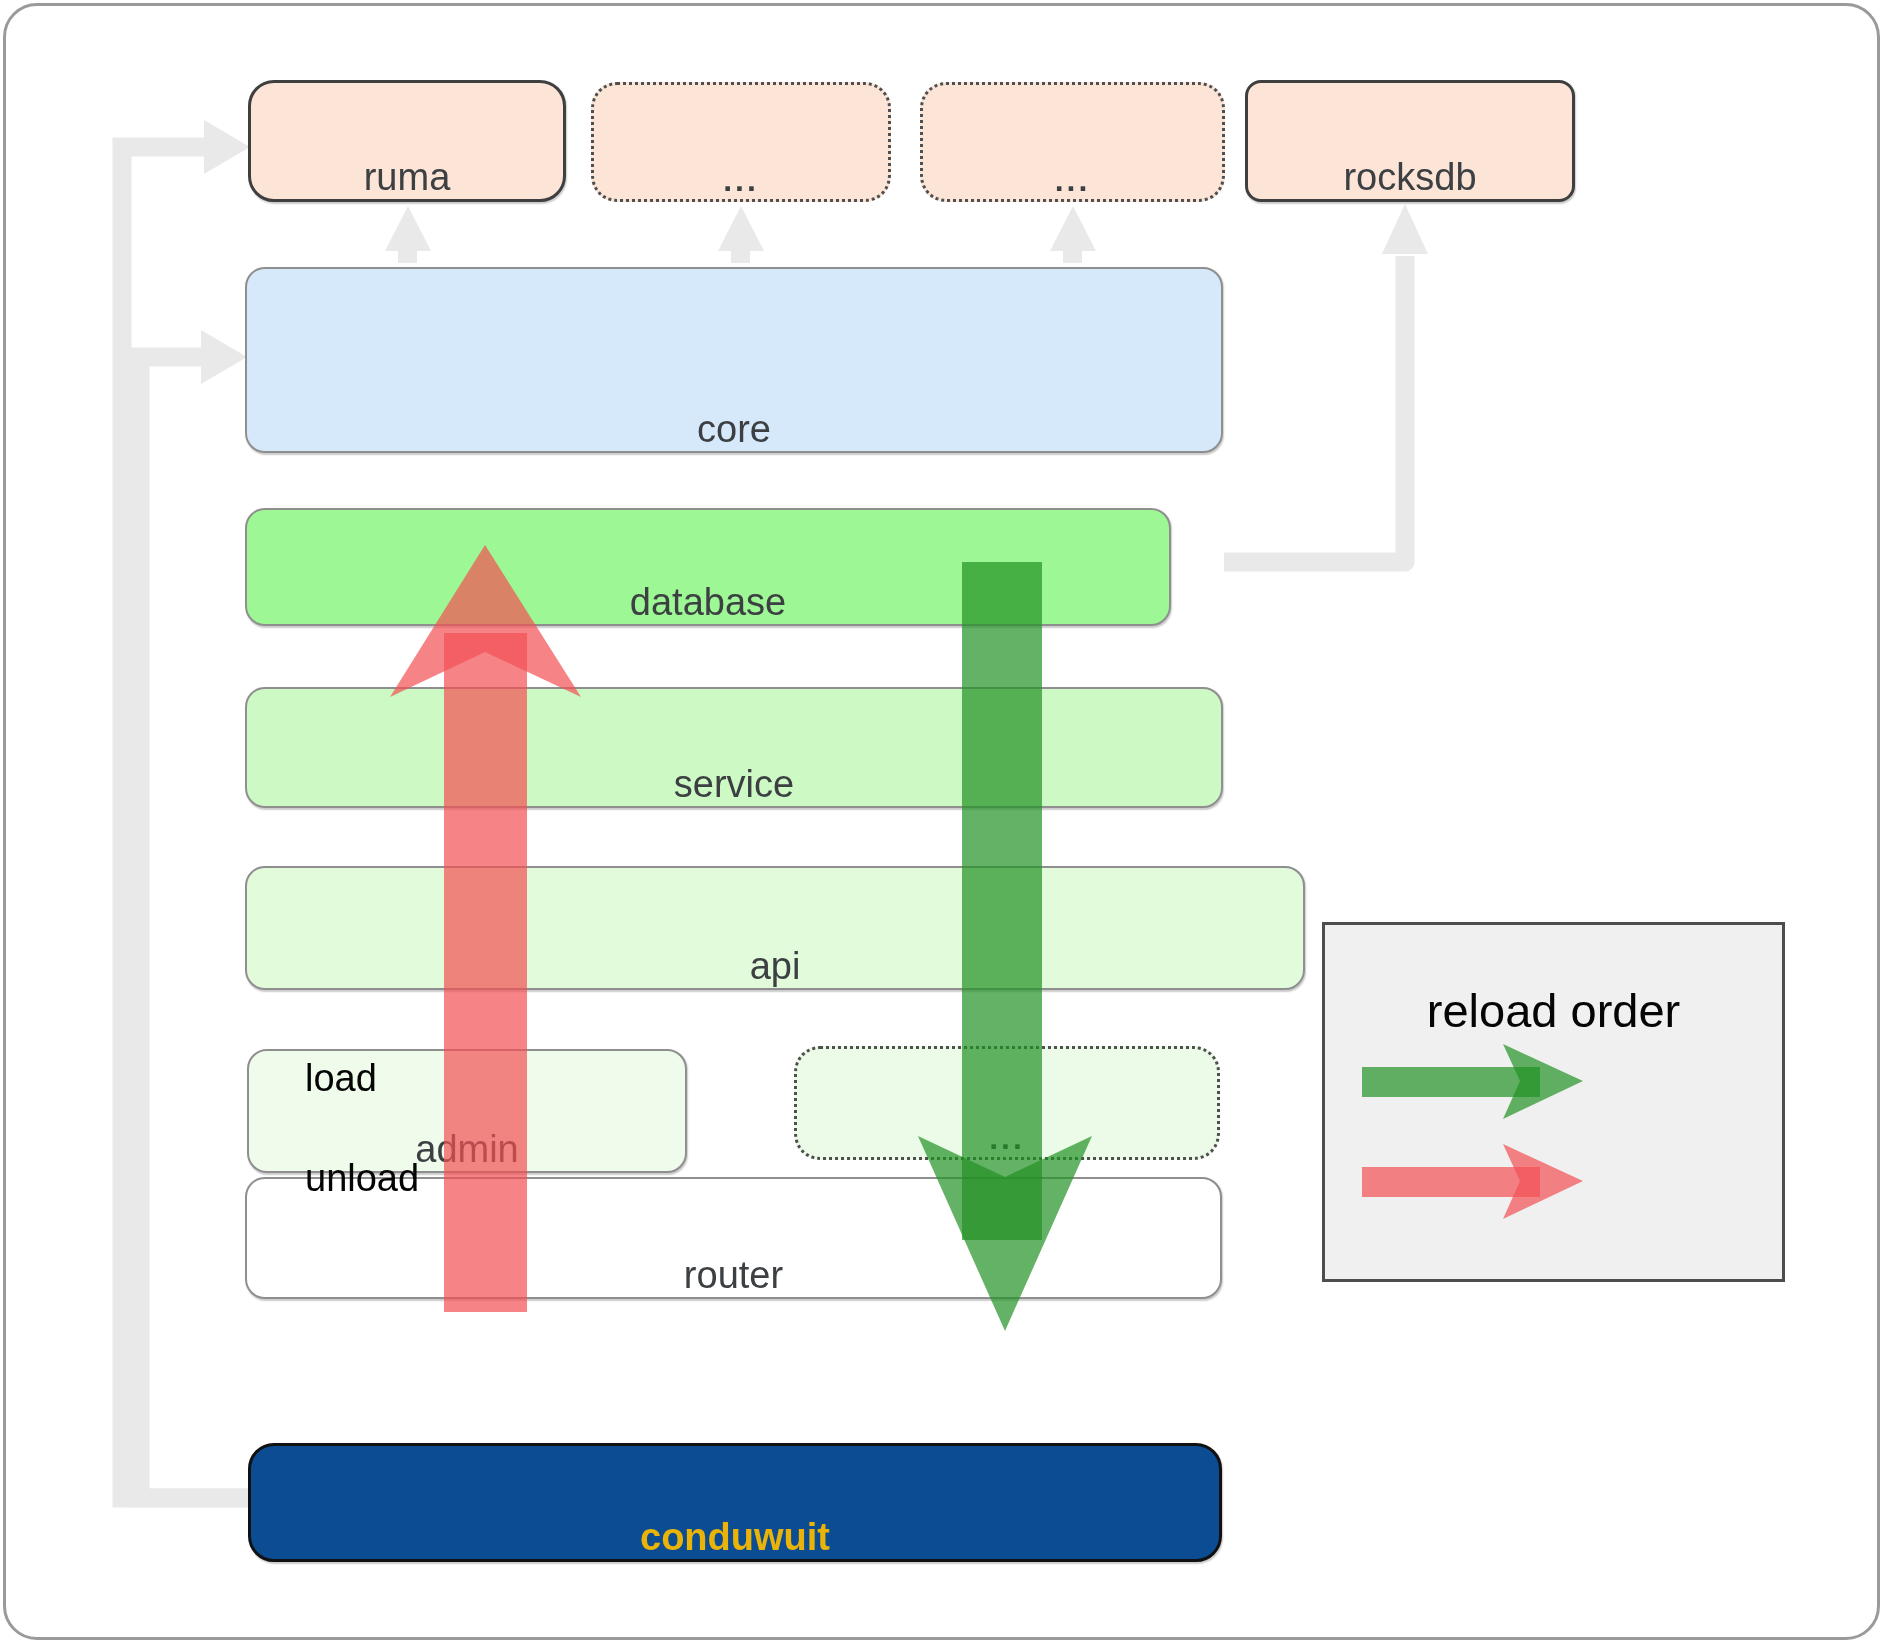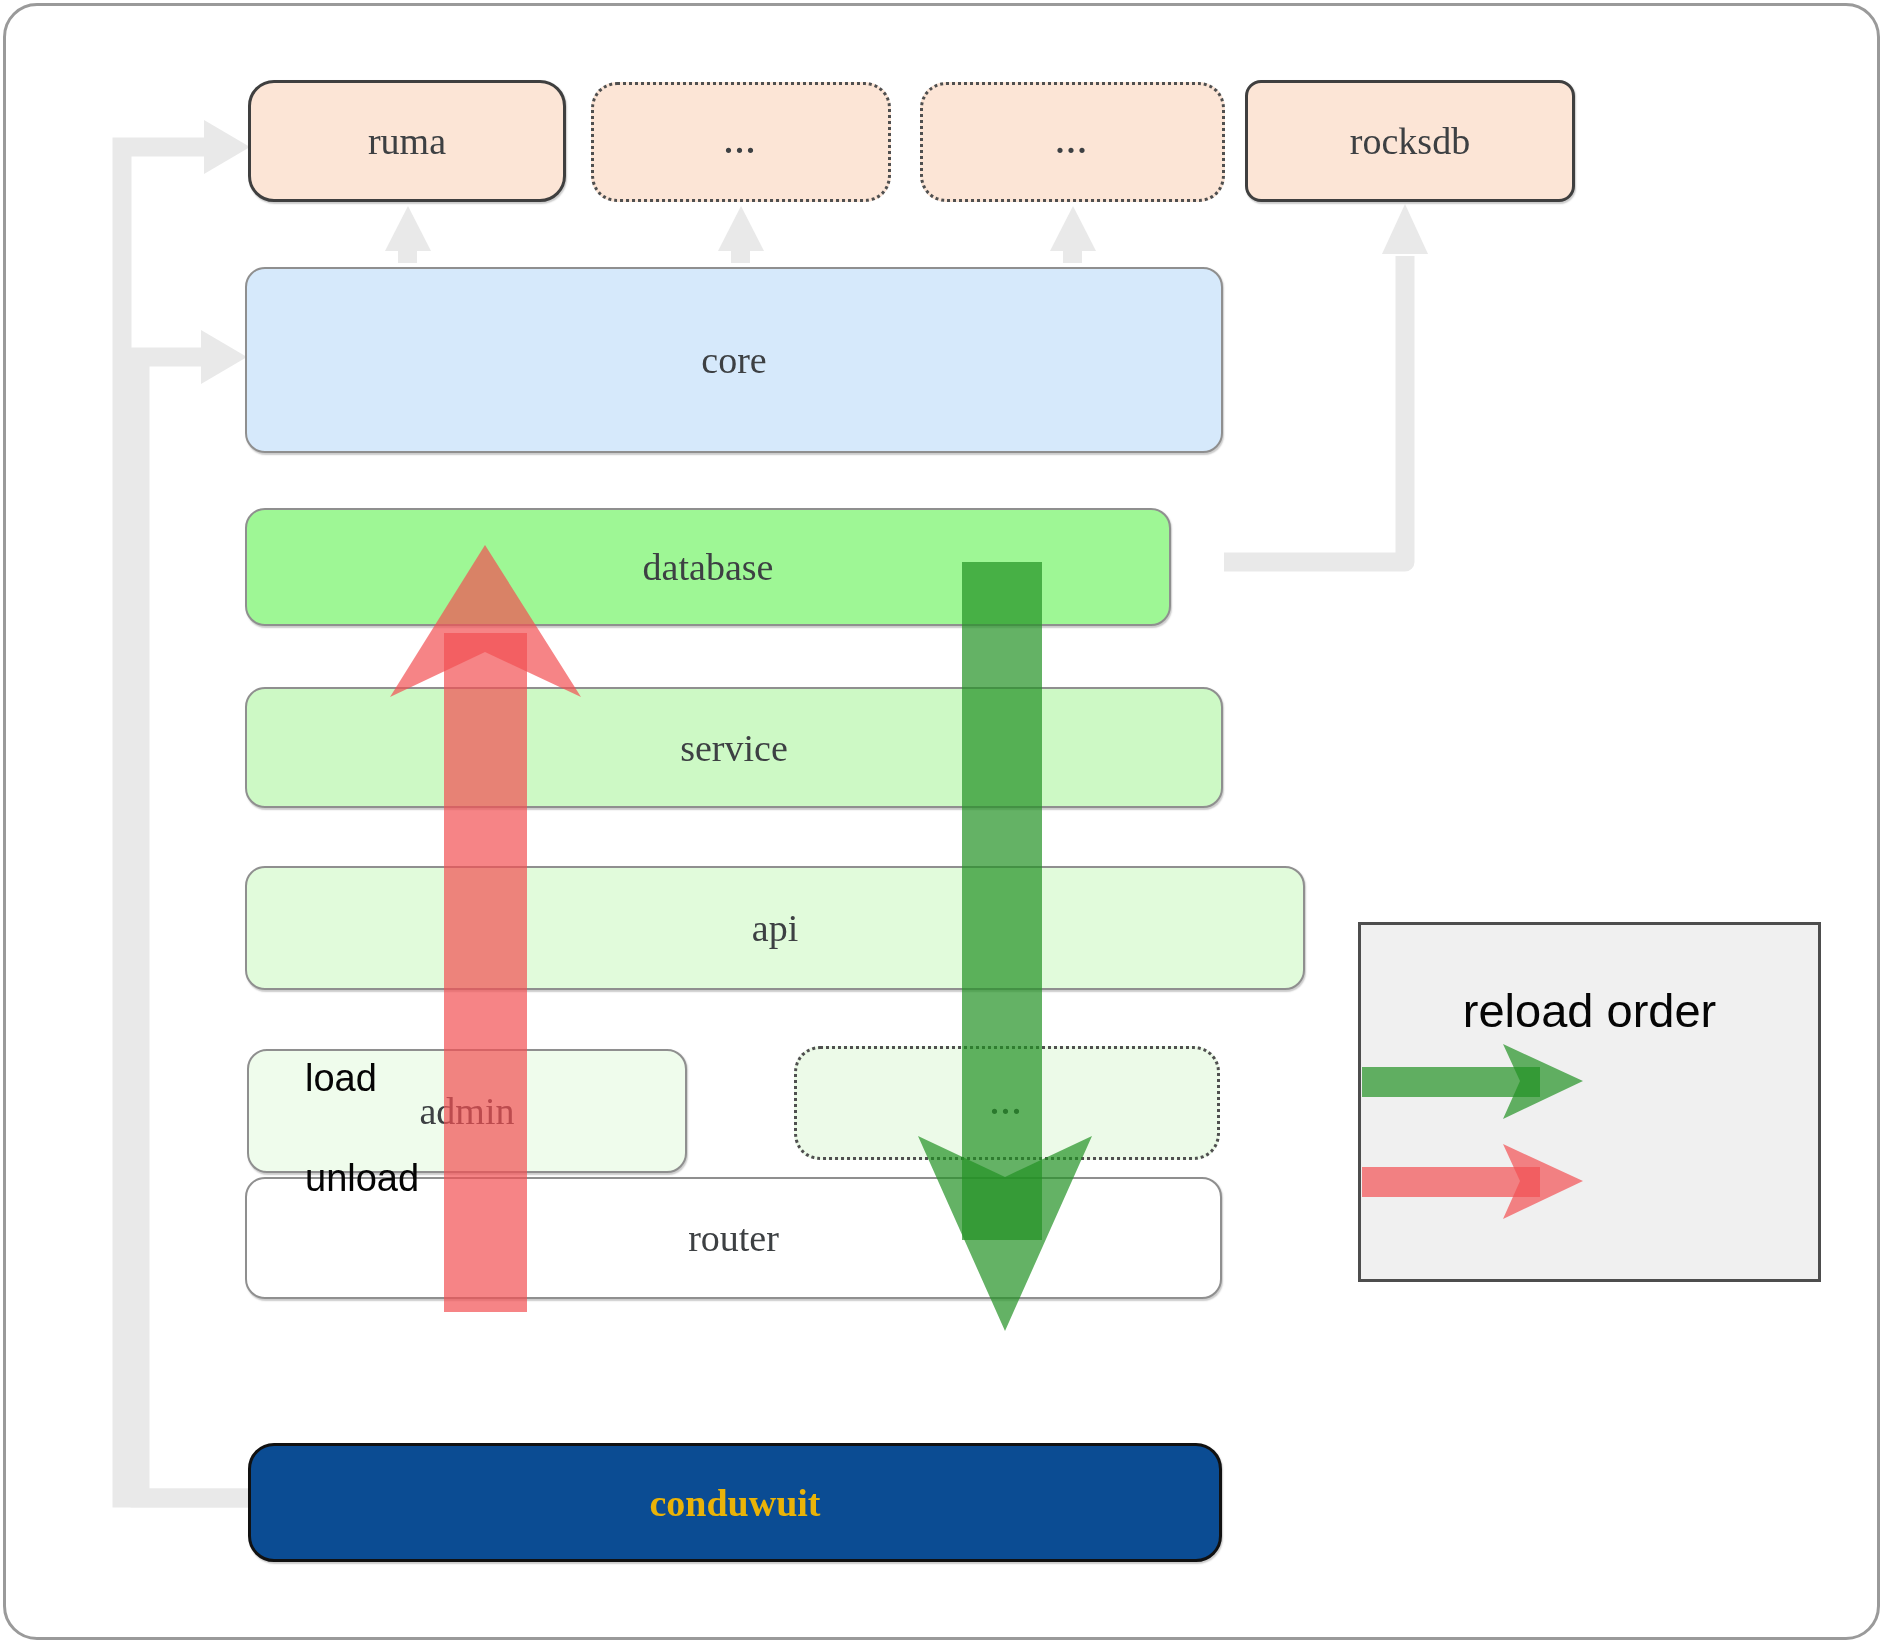--- a/index.html
+++ b/index.html
@@ -8,44 +8,44 @@
   .frame{position:absolute;left:3px;top:3px;right:3px;bottom:3px;
          border:3px solid #9a9a9a;border-radius:34px;z-index:0;}
   svg.overlay{position:absolute;left:0;top:0;width:1883px;height:1643px;pointer-events:none;}
   #connectors{z-index:1;}
   #arrows{z-index:3;}
   .gray{fill:#e9e9e9;}
   .gray-line{stroke:#e9e9e9;stroke-width:19;fill:none;}
   .arrow-green{fill:#229124;fill-opacity:0.7;}
   .arrow-red{fill:#f25052;fill-opacity:0.7;}
 
-  .box{position:absolute;z-index:2;display:flex;align-items:center;justify-content:center;
+  .box{position:absolute;z-index:2;display:flex;align-items:flex-end;justify-content:center;
        font-size:38px;color:#3d4043;box-sizing:border-box;
-       box-shadow:1px 1.5px 1.5px rgba(70,70,70,0.28);font-family:Liberation Serif, serif;}
+       box-shadow:1px 1.5px 1.5px rgba(70,70,70,0.28);}
   .b-solid-dark{border:3px solid #3f3f3f;border-radius:26px;}
   .b-dotted{border:3px dotted #4f4f4f;border-radius:26px;box-shadow:none;}
   .b-gray{border:2.5px solid #8f8f8f;border-radius:20px;margin-top:6px;}
   .dots{font-weight:bold;font-size:32px;letter-spacing:3px;}
 
   #box-ruma     {left:248px;top:80px;width:318px;height:122px;background:#fce5d6;}
   #box-deps-a   {left:591px;top:82px;width:300px;height:120px;background:#fce5d6;}
   #box-deps-b   {left:920px;top:82px;width:305px;height:120px;background:#fce5d6;}
   #box-rocksdb  {left:1245px;top:80px;width:330px;height:122px;background:#fce5d6;border-radius:16px;}
   #box-core     {left:245px;top:261px;width:978px;height:186px;background:#d6e9fb;}
   #box-database {left:245px;top:502px;width:926px;height:118px;background:#9ef795;}
   #box-service  {left:245px;top:681px;width:978px;height:121px;background:#cdf9c5;}
   #box-api      {left:245px;top:860px;width:1060px;height:124px;background:#e1fbdb;}
   #box-admin    {left:247px;top:1043px;width:440px;height:124px;background:#effcec;}
   #box-admin-more{left:794px;top:1046px;width:426px;height:114px;background:#ecfae8;}
   #box-router   {left:245px;top:1171px;width:977px;height:122px;background:#ffffff;}
   #box-conduwuit{left:248px;top:1443px;width:974px;height:119px;background:#0b4c93;
                  border:3px solid #111111;border-radius:26px;color:#eab308;font-weight:bold;}
 
   .legend{position:absolute;left:1322px;top:922px;width:463px;height:360px;z-index:2;
-          background:#f0f0f0;border:3px solid #4d4d4d;box-sizing:border-box;margin-left:36px;}
+          background:#f0f0f0;border:3px solid #4d4d4d;box-sizing:border-box;}
   .legend-title{position:absolute;left:0;width:100%;top:58px;text-align:center;
                 font-size:47px;color:#050505;}
   .legend-label{position:absolute;left:305px;font-size:38px;color:#050505;z-index:4;}
   #legend-label-load{top:1057px;}
   #legend-label-unload{top:1157px;}
   .legend-label{position:absolute;}
 </style>
 </head>
 <body>
 

